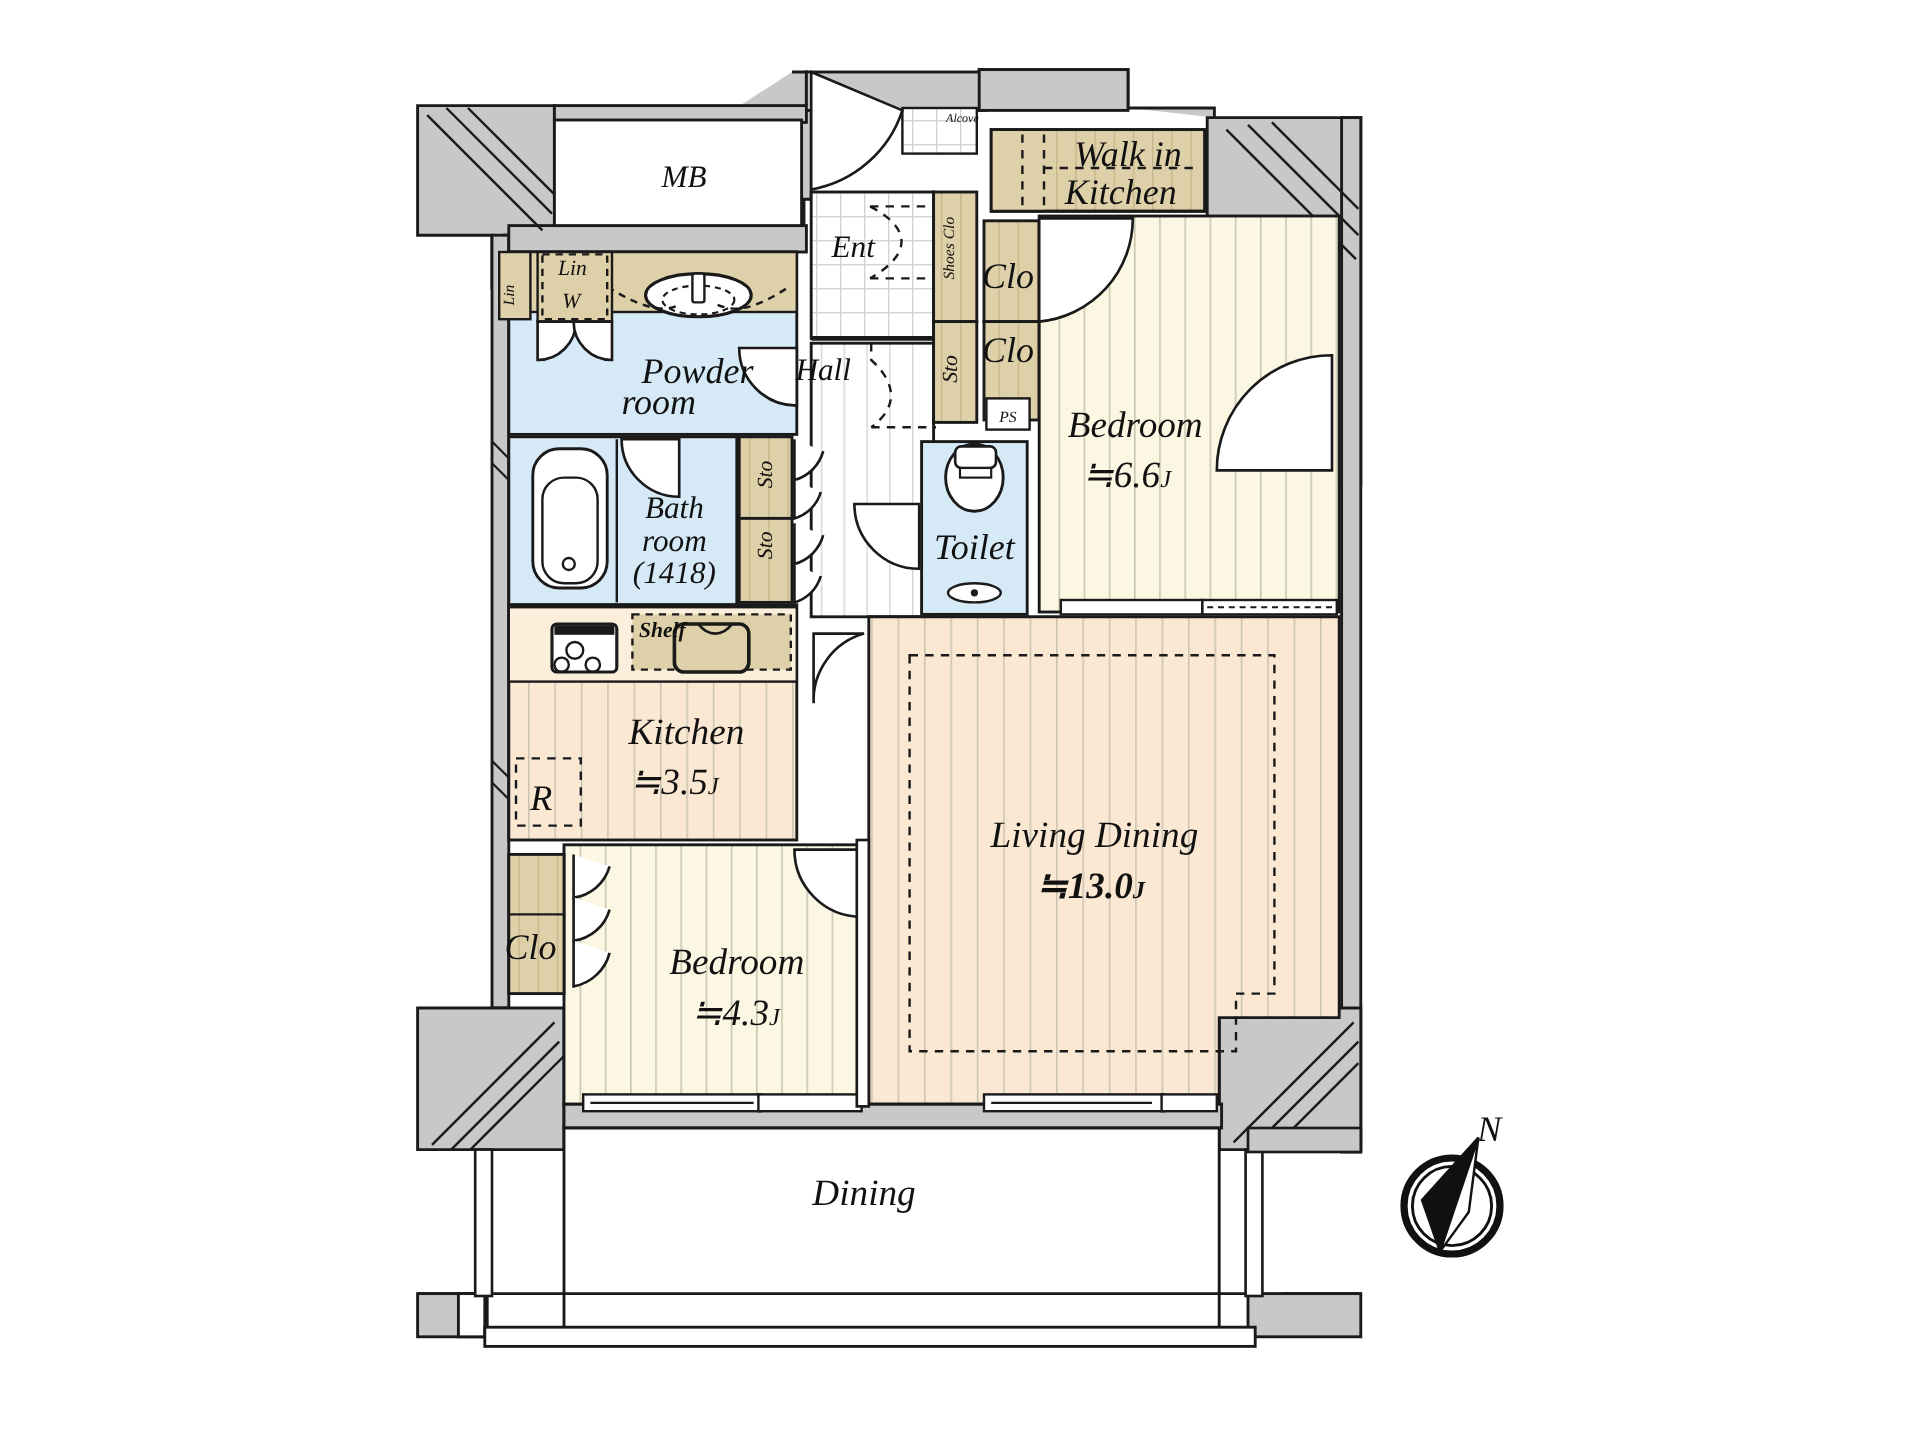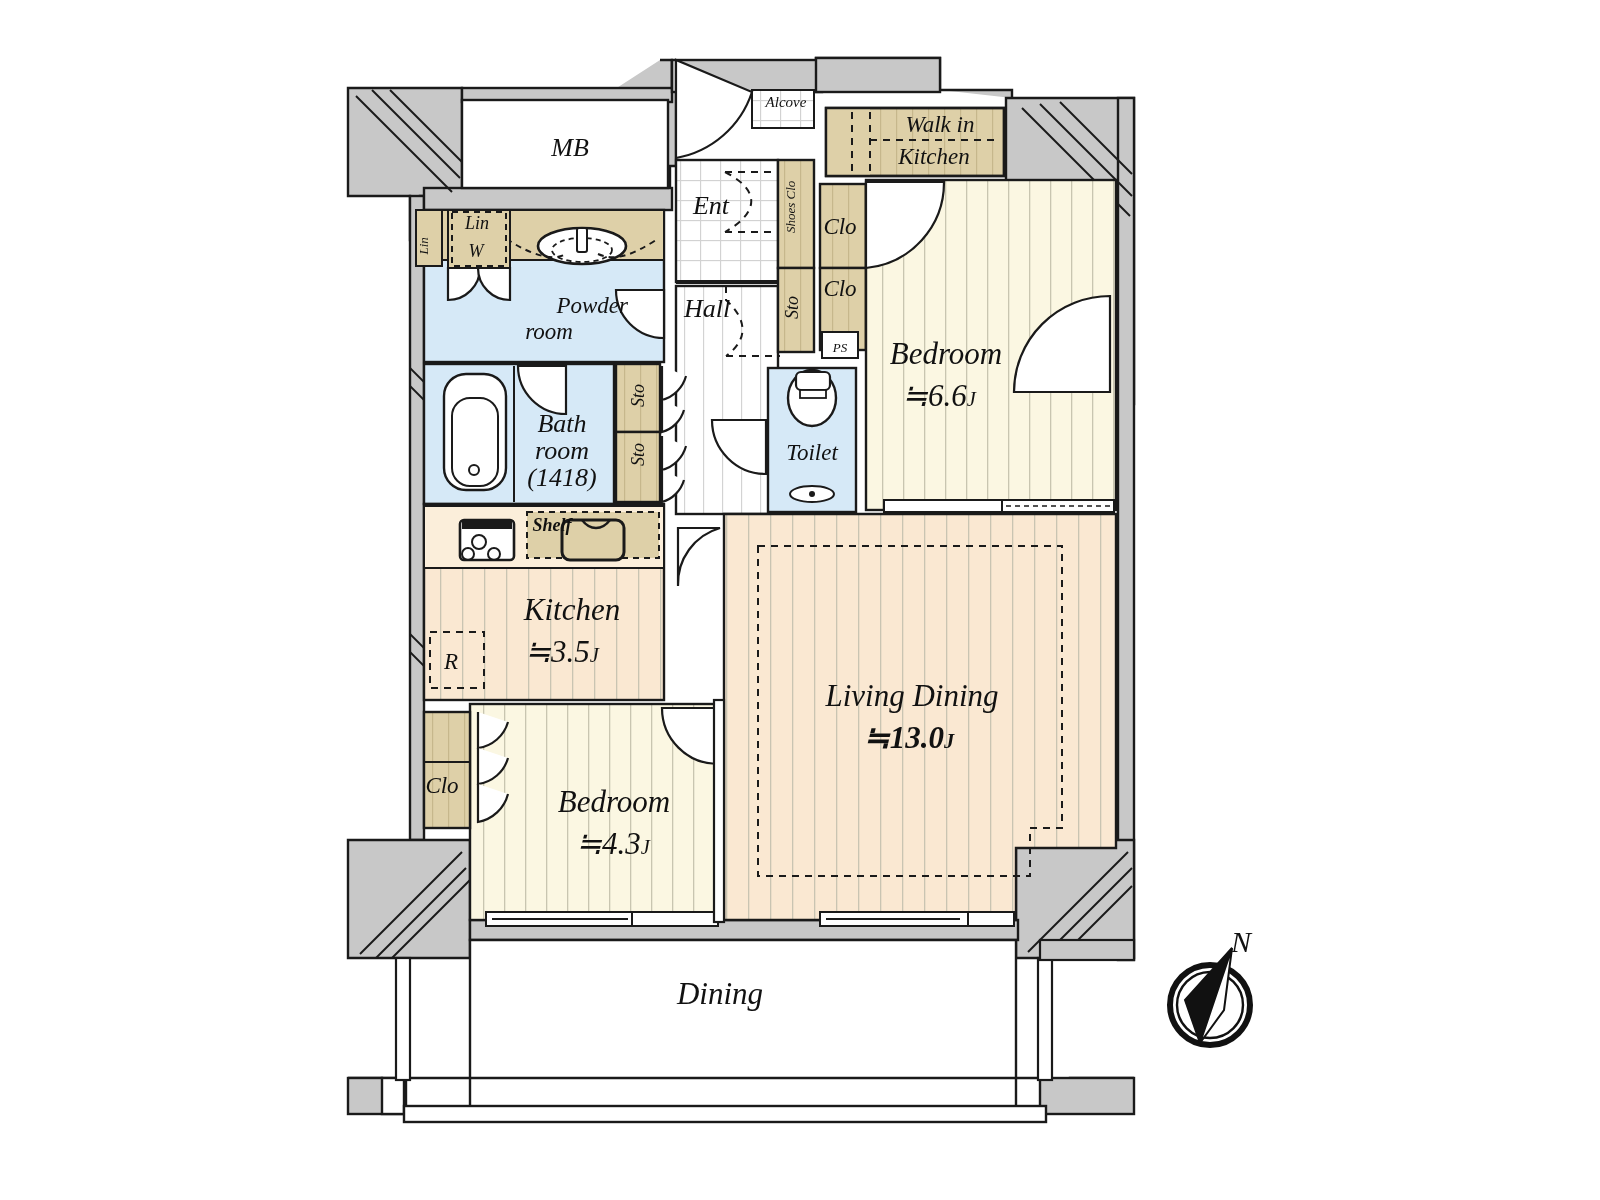--- a/index.html
+++ b/index.html
@@ -4,23 +4,23 @@
 <style>
   html,body{margin:0;padding:0;background:#ffffff;}
   body{width:1600px;height:1200px;overflow:hidden;
        font-family:"Liberation Serif",serif;}
   #stage{position:relative;width:1600px;height:1200px;background:#fff;}
   svg{position:absolute;left:0;top:0;}
   .lbl{position:absolute;font-family:"Liberation Serif",serif;font-style:italic;
        color:#111;white-space:nowrap;line-height:1.05;text-align:center;}
   .lbl.big{font-size:31px;font-style:italic;}
   .lbl.room{font-size:26px;}
-  .lbl.mid{font-size:23px;}
+  .lbl.mid{font-size:30px;}
   .lbl.sm{font-size:18px;}
-  .lbl.xs{font-size:15px;}
+  .lbl.xs{font-size:10px;padding-left:16px;}
   .lbl.tiny{font-size:13px;}
   .vert{transform-origin:center center;}
   .jsuf{font-size:0.66em;}
 </style>
 </head>
 <body>
 
 <div id="stage">
 
 <svg width="1600" height="1200" viewBox="0 0 1600 1200">
@@ -304,21 +304,21 @@
 <div class="lbl mid" style="left:874px;top:145px;width:120px;">Kitchen</div>
 <div class="lbl room" style="left:681px;top:192px;width:60px;">Ent</div>
 <div class="lbl tiny vert" style="left:751px;top:200px;width:80px;transform:rotate(-90deg);">Shoes Clo</div>
 <div class="lbl tiny vert" style="left:404px;top:239px;width:40px;transform:rotate(-90deg);">Lin</div>
 <div class="lbl sm" style="left:452px;top:214px;width:50px;">Lin</div>
 <div class="lbl sm" style="left:456px;top:242px;width:40px;">W</div>
 <div class="lbl mid" style="left:812px;top:215px;width:56px;">Clo</div>
 <div class="lbl mid" style="left:812px;top:277px;width:56px;">Clo</div>
 <div class="lbl mid" style="left:518px;top:294px;width:110px;text-align:right;">Powder</div>
 <div class="lbl mid" style="left:494px;top:320px;width:110px;">room</div>
-<div class="lbl room" style="left:671px;top:295px;width:72px;">Hall</div>
+<div class="lbl room" style="left:650px;top:295px;width:72px;">Hall</div>
 <div class="lbl sm vert" style="left:768px;top:298px;width:48px;transform:rotate(-90deg);">Sto</div>
 <div class="lbl tiny" style="left:819px;top:341px;width:42px;">PS</div>
 <div class="lbl big" style="left:869px;top:338px;width:154px;">Bedroom</div>
 <div class="lbl big" style="left:872px;top:380px;width:134px;">
   <span>≒6.6</span><span class="jsuf">J</span>
 </div>
 <div class="lbl sm vert" style="left:614px;top:386px;width:48px;transform:rotate(-90deg);">Sto</div>
 <div class="lbl sm vert" style="left:614px;top:445px;width:48px;transform:rotate(-90deg);">Sto</div>
 <div class="lbl room" style="left:512px;top:410px;width:100px;">Bath</div>
 <div class="lbl room" style="left:512px;top:437px;width:100px;">room</div>

